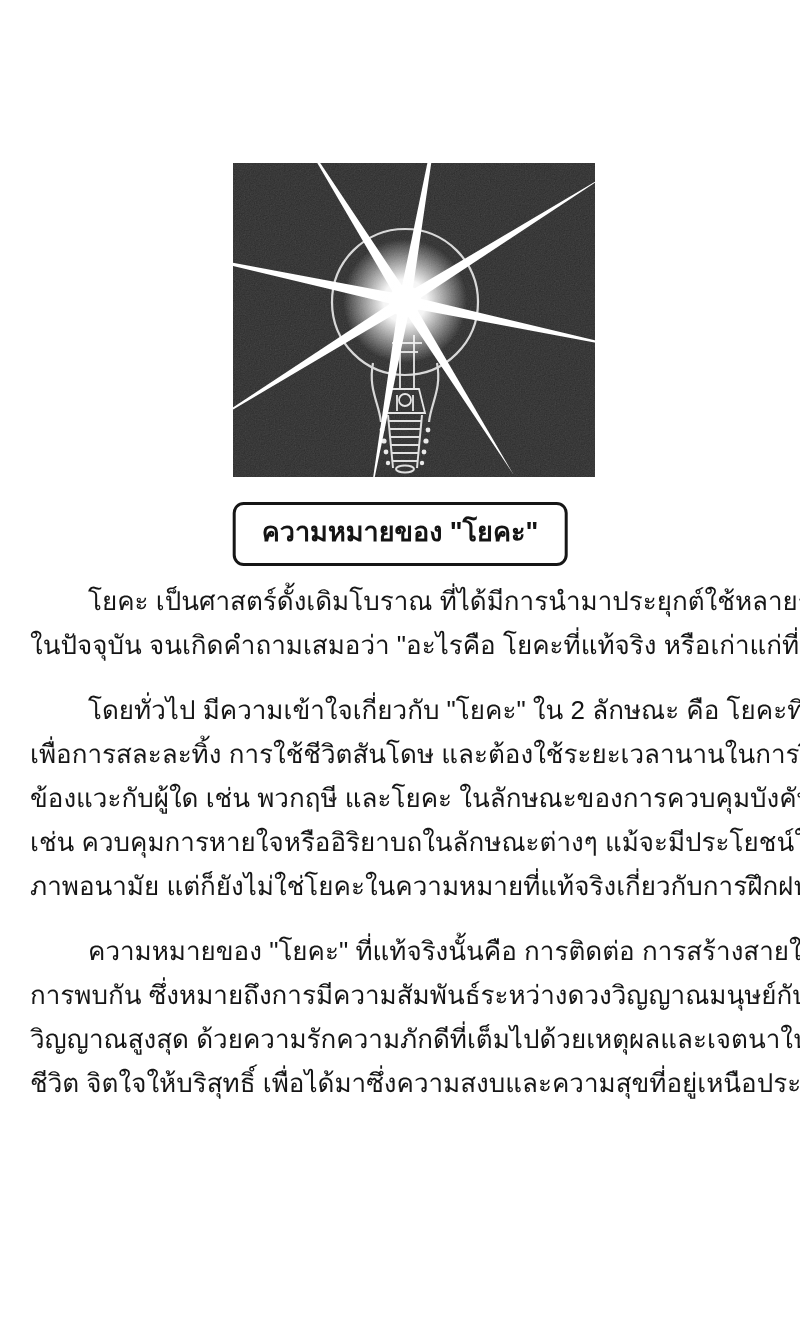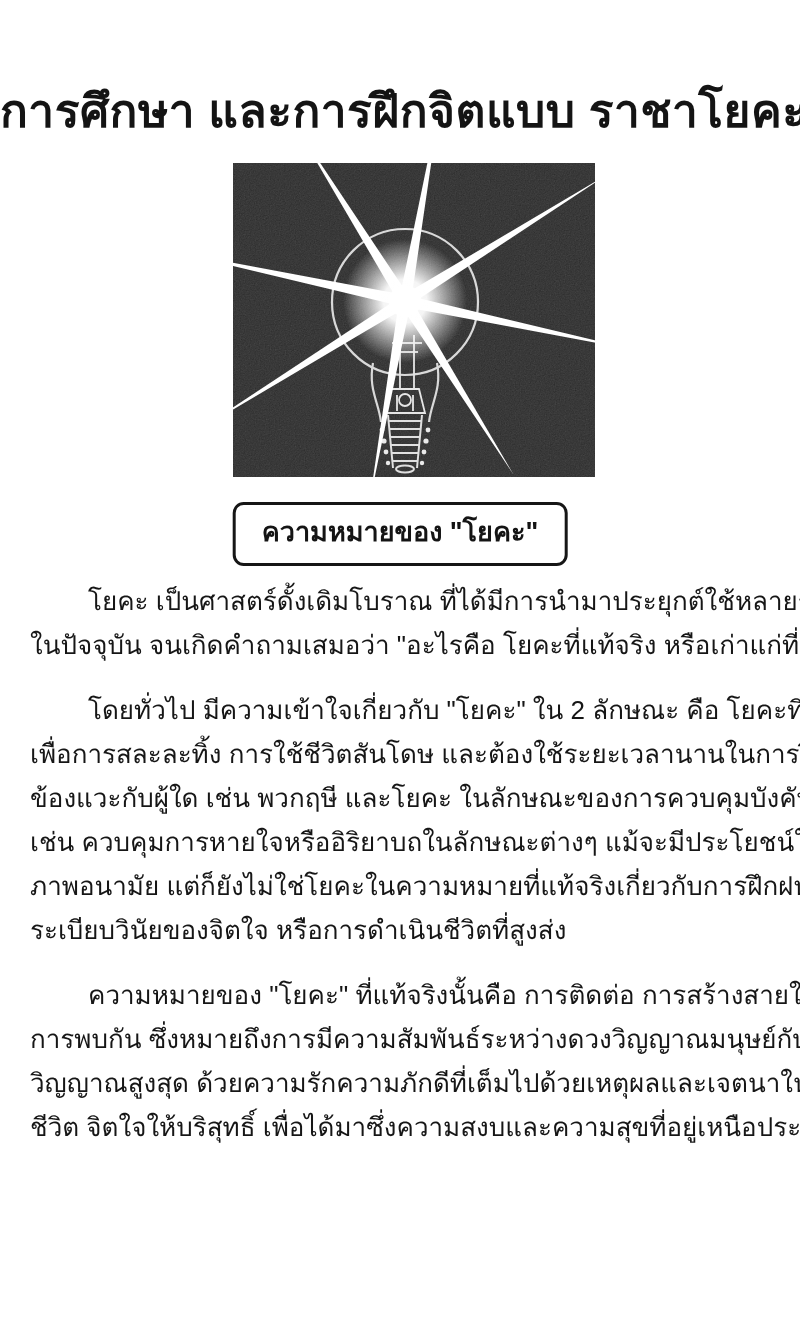--- a/index.html
+++ b/index.html
@@ -46,21 +46,20 @@
   }
   .para { margin:0 0 21px 0; }
   .line { white-space:nowrap; }
   .line.first { padding-left:58px; }
 </style>
 </head>
 <body>
 
 <div class="page">
 
-  <div class="title">การศึกษา และการฝึกจิตแบบ ราชาโยคะ</div>
 
   <svg class="photo" viewBox="0 0 362 314" xmlns="http://www.w3.org/2000/svg">
     <defs>
       <radialGradient id="glow" cx="0.5" cy="0.5" r="0.5">
         <stop offset="0" stop-color="#ffffff"></stop>
         <stop offset="0.35" stop-color="#ffffff" stop-opacity="0.95"></stop>
         <stop offset="1" stop-color="#ffffff" stop-opacity="0"></stop>
       </radialGradient>
       <filter id="grain">
         <feTurbulence type="fractalNoise" baseFrequency="0.8" numOctaves="2"></feTurbulence>
@@ -133,21 +132,20 @@
     <div class="para">
       <div class="line first">โยคะ เป็นศาสตร์ดั้งเดิมโบราณ ที่ได้มีการนำมาประยุกต์ใช้หลายรูปแบบ</div>
       <div class="line">ในปัจจุบัน จนเกิดคำถามเสมอว่า "อะไรคือ โยคะที่แท้จริง หรือเก่าแก่ที่สุด?"</div>
     </div>
     <div class="para">
       <div class="line first">โดยทั่วไป มีความเข้าใจเกี่ยวกับ "โยคะ" ใน 2 ลักษณะ คือ โยคะที่เป็นไป</div>
       <div class="line">เพื่อการสละละทิ้ง การใช้ชีวิตสันโดษ และต้องใช้ระยะเวลานานในการฝึกฝน โดยไม่</div>
       <div class="line">ข้องแวะกับผู้ใด เช่น พวกฤษี และโยคะ ในลักษณะของการควบคุมบังคับร่างกาย</div>
       <div class="line">เช่น ควบคุมการหายใจหรืออิริยาบถในลักษณะต่างๆ แม้จะมีประโยชน์ในด้านสุข</div>
       <div class="line">ภาพอนามัย แต่ก็ยังไม่ใช่โยคะในความหมายที่แท้จริงเกี่ยวกับการฝึกฝน</div>
-      <div class="line">ระเบียบวินัยของจิตใจ หรือการดำเนินชีวิตที่สูงส่ง</div>
     </div>
     <div class="para">
       <div class="line first">ความหมายของ "โยคะ" ที่แท้จริงนั้นคือ การติดต่อ การสร้างสายใยหรือ</div>
       <div class="line">การพบกัน ซึ่งหมายถึงการมีความสัมพันธ์ระหว่างดวงวิญญาณมนุษย์กับดวง</div>
       <div class="line">วิญญาณสูงสุด ด้วยความรักความภักดีที่เต็มไปด้วยเหตุผลและเจตนาในการพัฒนา</div>
       <div class="line">ชีวิต จิตใจให้บริสุทธิ์ เพื่อได้มาซึ่งความสงบและความสุขที่อยู่เหนือประสาทสัมผัส</div>
     </div>
   </div>
 
 </div>

